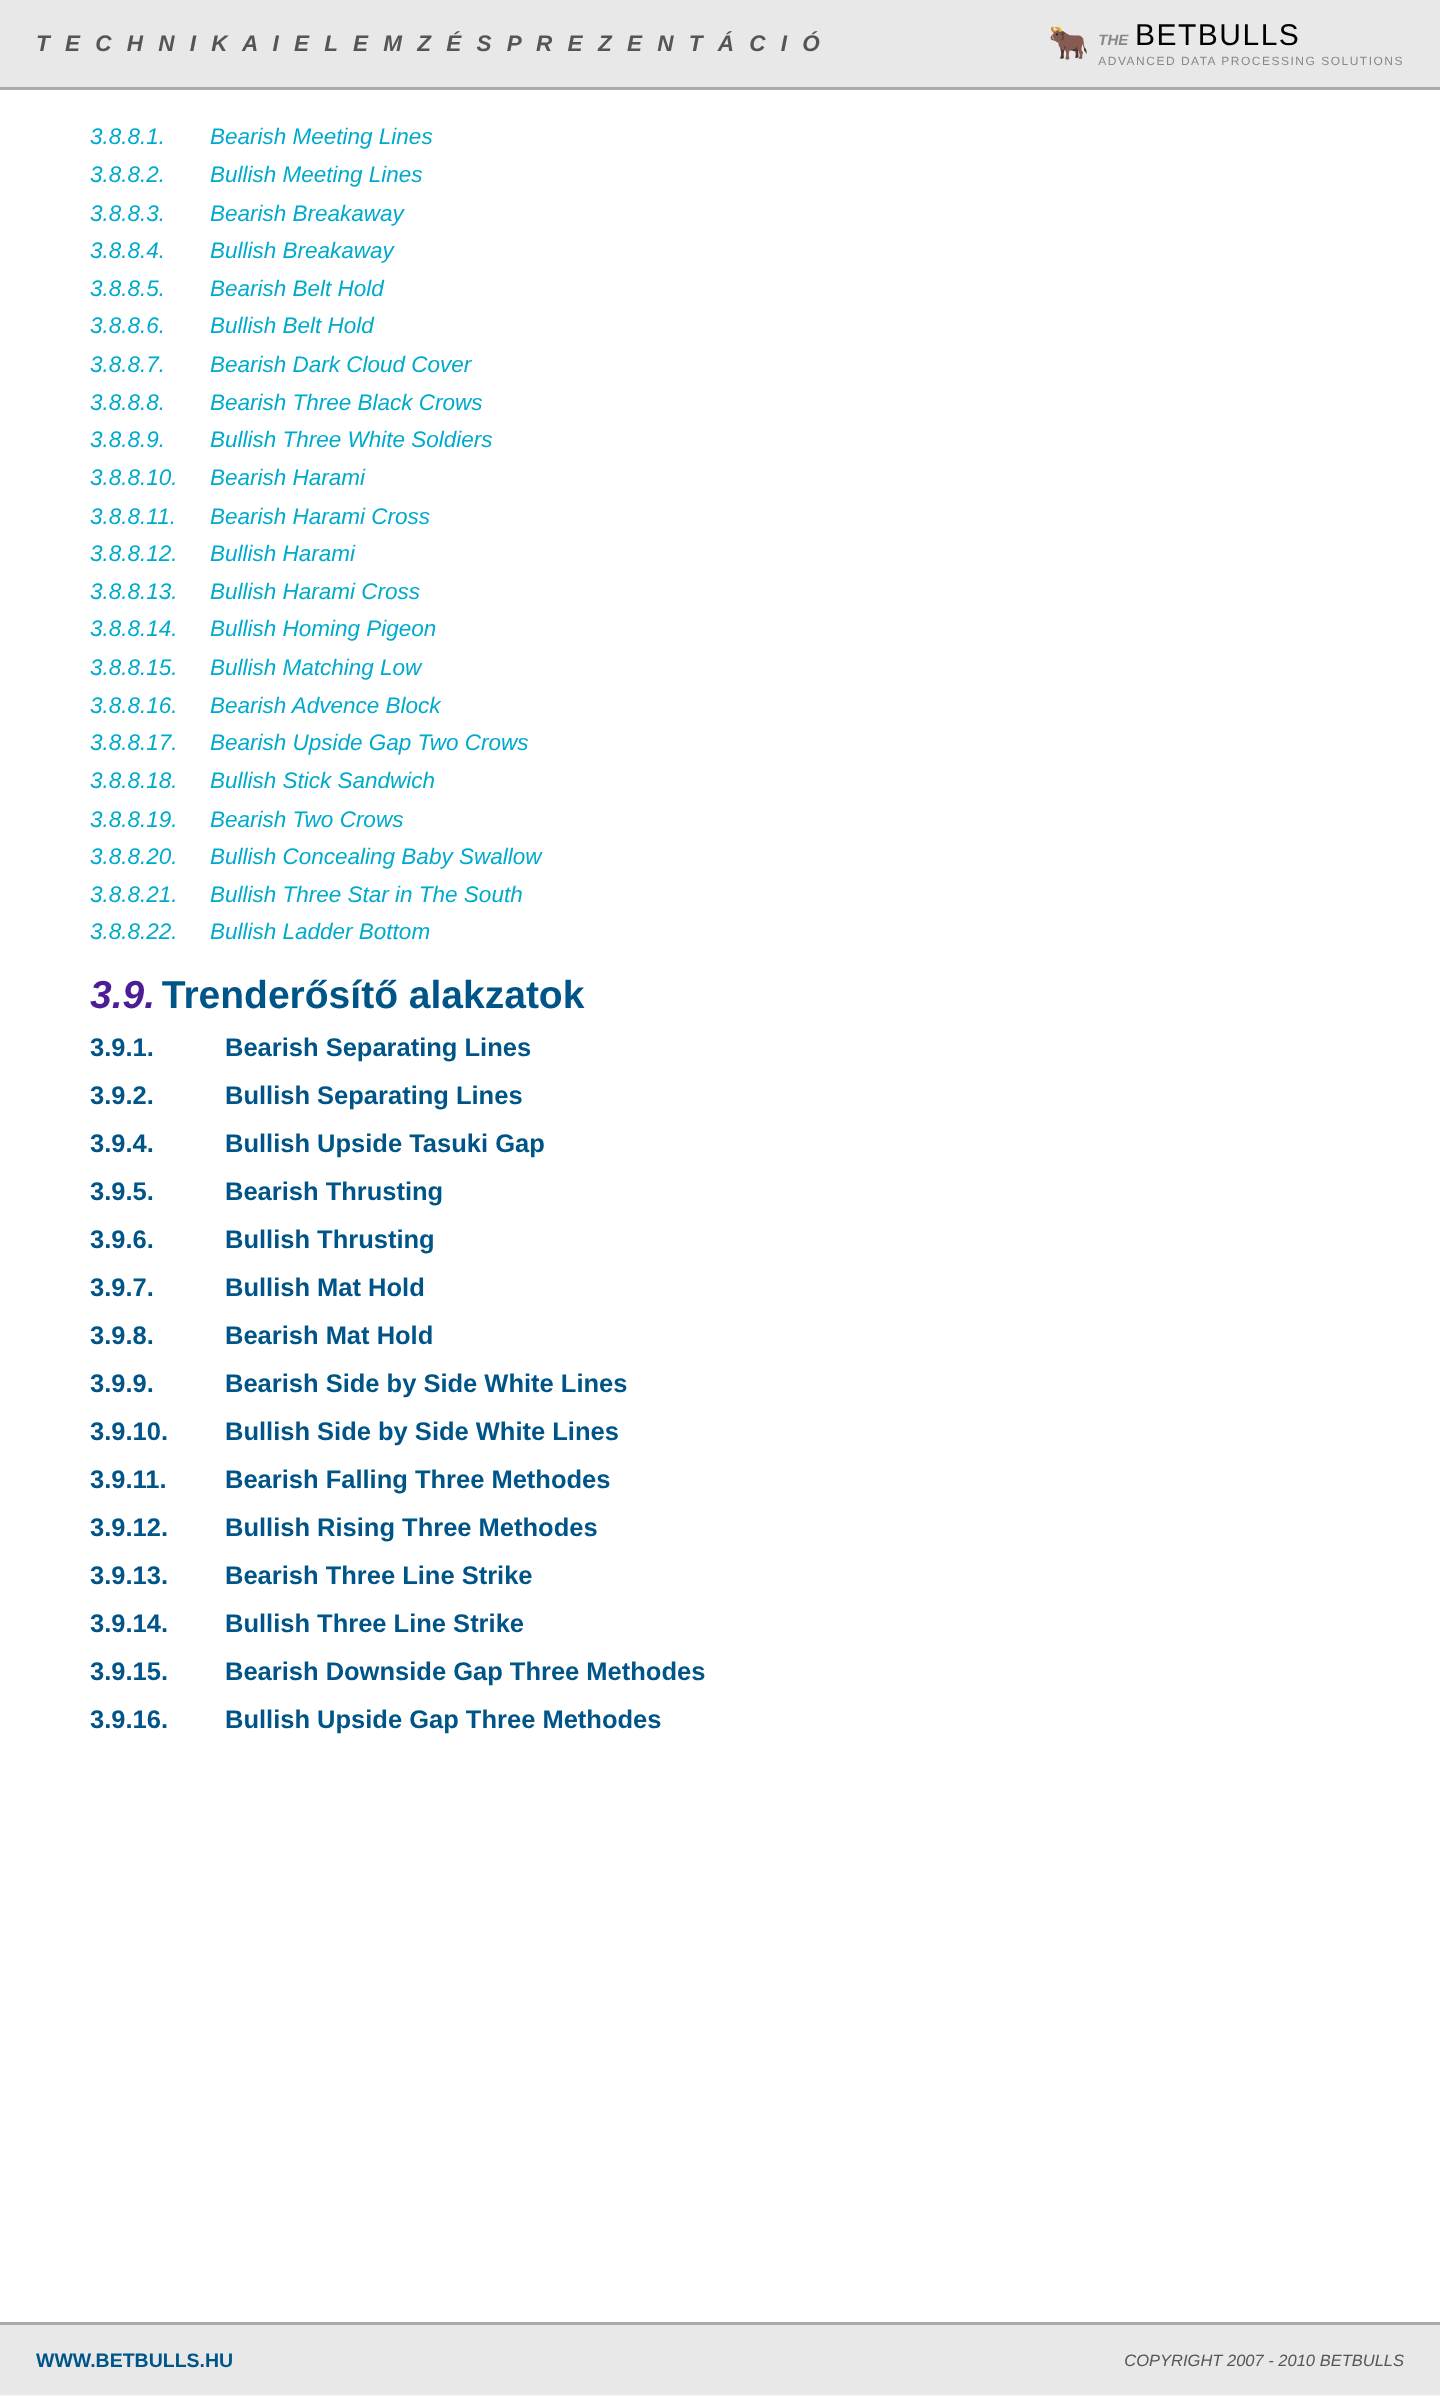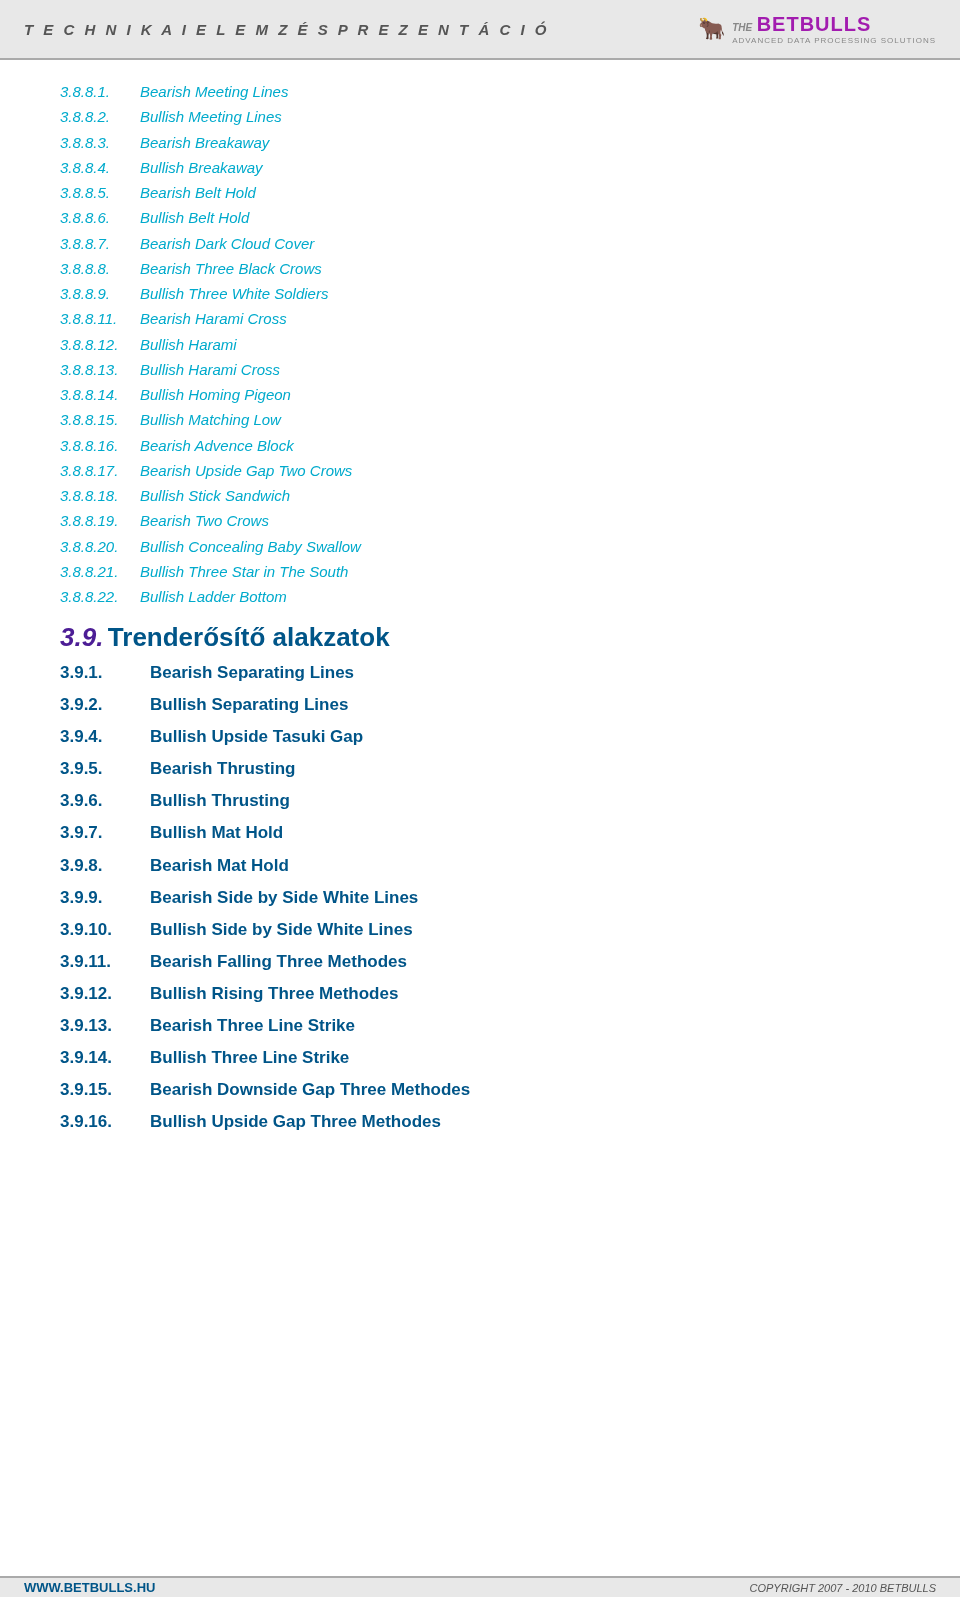--- a/index.html
+++ b/index.html
@@ -113,21 +113,21 @@
     }
 
     
     .footer {
       background: #e8e8e8;
       border-top: 2px solid #aaa;
       display: flex;
       justify-content: space-between;
       align-items: center;
       padding: 8px 24px;
-      height: 21px;
+      height: 49px;
     }
     .footer-left {
       color: #005588;
       font-size: 13px;
       font-weight: bold;
     }
     .footer-right {
       color: #555;
       font-size: 11px;
       font-style: italic;
@@ -137,21 +137,21 @@
 <body>
 
 <div class="header">
   <span class="header-title">T E C H N I K A I   E L E M Z É S   P R E Z E N T Á C I Ó</span>
   <div class="logo-area">
     <div class="logo-top">
       <span class="logo-bull">🐂</span>
       <div>
         <div>
           <span style="font-size:10px;color:#888;font-weight:bold;font-style:italic;">THE</span>
-          <span style="font-size:20px;font-weight:bold;color:#a21caf;letter-spacing:1px;">BETBULLS</span>
+          <span style="font-size:20px;font-weight:normal;color:#000000;letter-spacing:1px;">BETBULLS</span>
         </div>
         <div class="logo-sub">ADVANCED DATA PROCESSING SOLUTIONS</div>
       </div>
     </div>
   </div>
 </div>
 
 <div class="main-content">
 
   <div id="list-388">
@@ -183,20 +183,24 @@
         <span class="item-number">3.8.8.7.</span>
         <span class="item-label">Bearish Dark Cloud Cover</span>
       </div>
       <div class="list-item">
         <span class="item-number">3.8.8.8.</span>
         <span class="item-label">Bearish Three Black Crows</span>
       </div>
       <div class="list-item">
         <span class="item-number">3.8.8.9.</span>
         <span class="item-label">Bullish Three White Soldiers</span>
+      </div>
+      <div class="list-item">
+        <span class="item-number">3.8.8.10.</span>
+        <span class="item-label">Bearish Harami</span>
       </div>
       <div class="list-item">
         <span class="item-number">3.8.8.11.</span>
         <span class="item-label">Bearish Harami Cross</span>
       </div>
       <div class="list-item">
         <span class="item-number">3.8.8.12.</span>
         <span class="item-label">Bullish Harami</span>
       </div>
       <div class="list-item">

